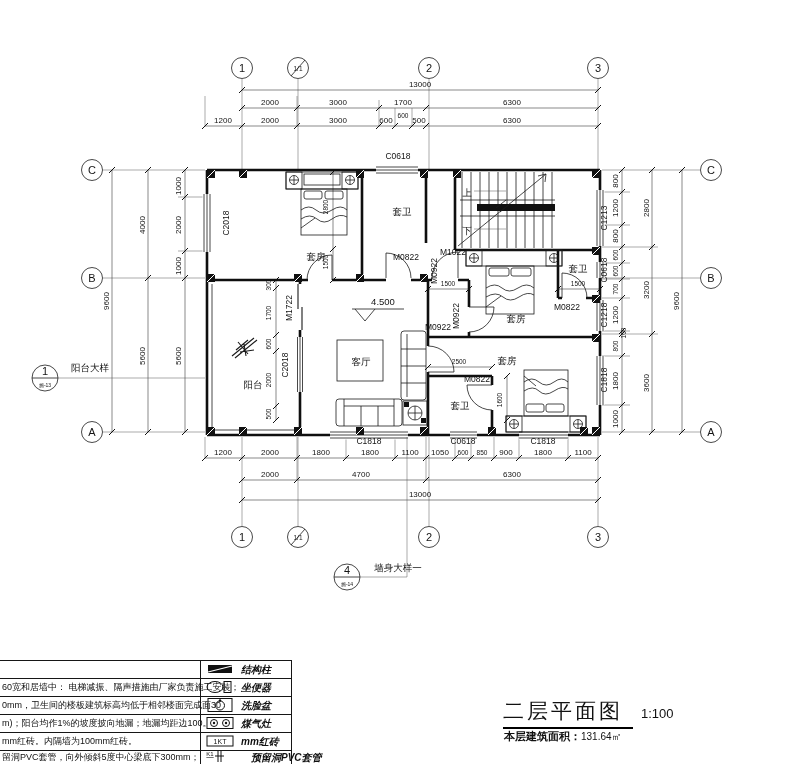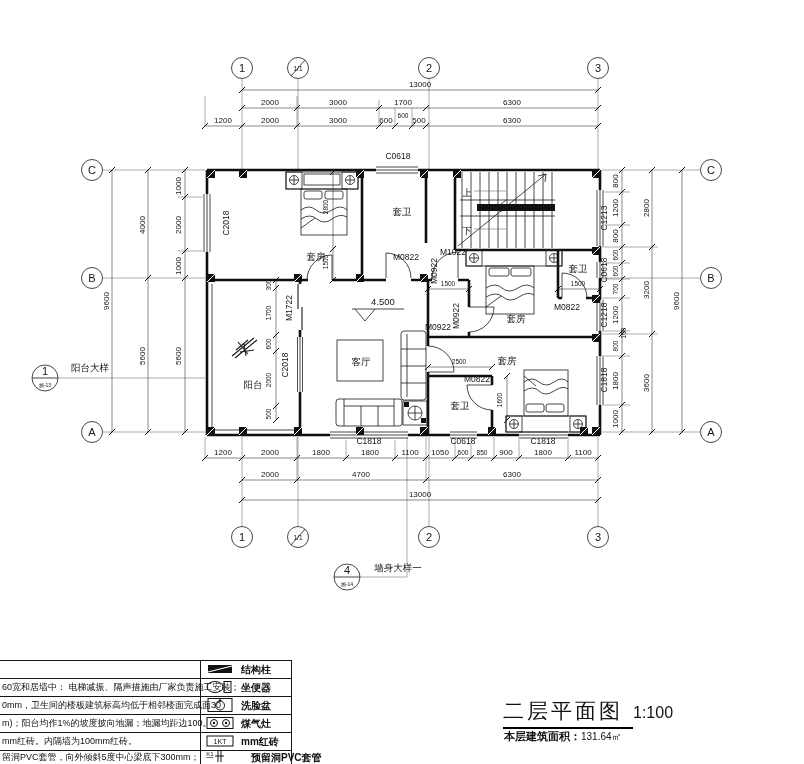--- a/index.html
+++ b/index.html
@@ -17,25 +17,25 @@
   .w{stroke:#0f0f0f;stroke-width:2.6;fill:none;}
   .t{stroke:#1a1a1a;stroke-width:0.8;fill:none;}
   .t1{stroke:#1a1a1a;stroke-width:1.1;fill:none;}
   .dim{stroke:#3a3a3a;stroke-width:0.6;fill:none;}
   .ext{stroke:#555;stroke-width:0.5;fill:none;}
   .tick{stroke:#111;stroke-width:1;fill:none;}
   .fill{fill:#111;stroke:none;}
   .hl{position:absolute;background:#161616;height:1px;}
   .vl{position:absolute;background:#161616;width:1px;}
   .note{position:absolute;font-size:9px;white-space:nowrap;color:#111;}
-  .legl{position:absolute;font-size:10px;font-weight:bold;color:#111;white-space:nowrap;}
+  .legl{position:absolute;font-size:10px;font-weight:bold;color:#111;white-space:nowrap;font-style:italic;}
   .legs{position:absolute;}
   #titleblk{position:absolute;left:503px;top:697px;}
   #titleblk .tt{font-size:21px;font-weight:normal;letter-spacing:3px;border-bottom:2.5px solid #000;padding:0 10px 2px 0;display:inline-block;}
-  #titleblk .sc{font-size:16px;}
+  #titleblk .sc{font-size:13px;margin-left:8px;}
   #areablk{position:absolute;left:504px;top:729px;font-size:11px;font-weight:bold;}
   #areablk .av{font-weight:normal;font-size:10px;}
 </style>
 </head>
 <body>
 
 <div id="page">
 
 <svg width="804" height="640" viewBox="0 0 804 640">
   <defs>

